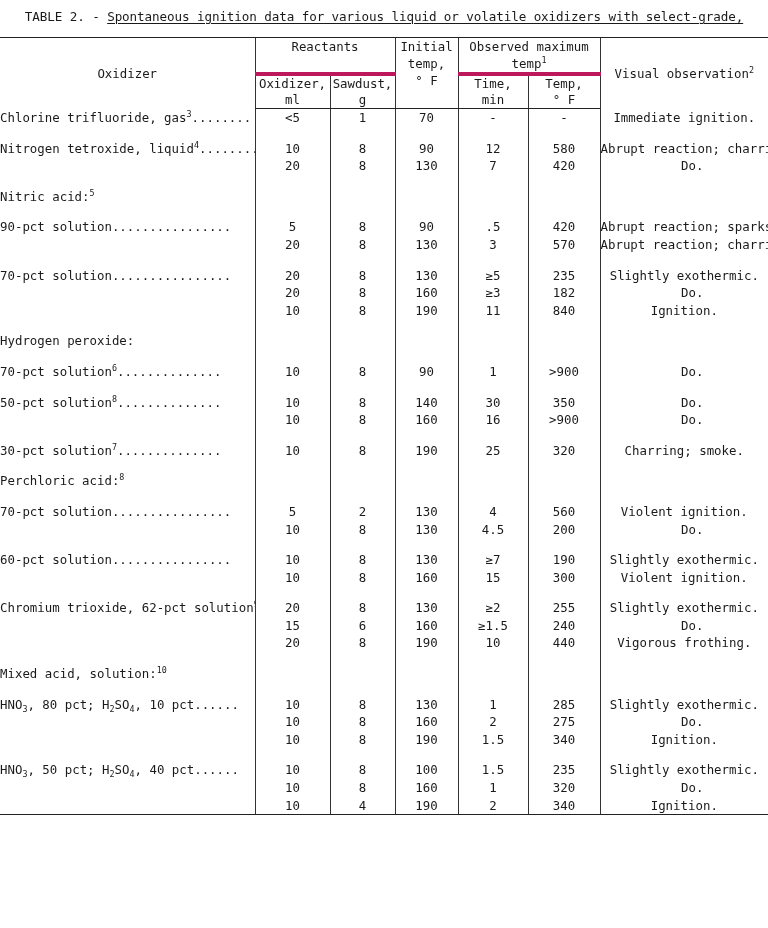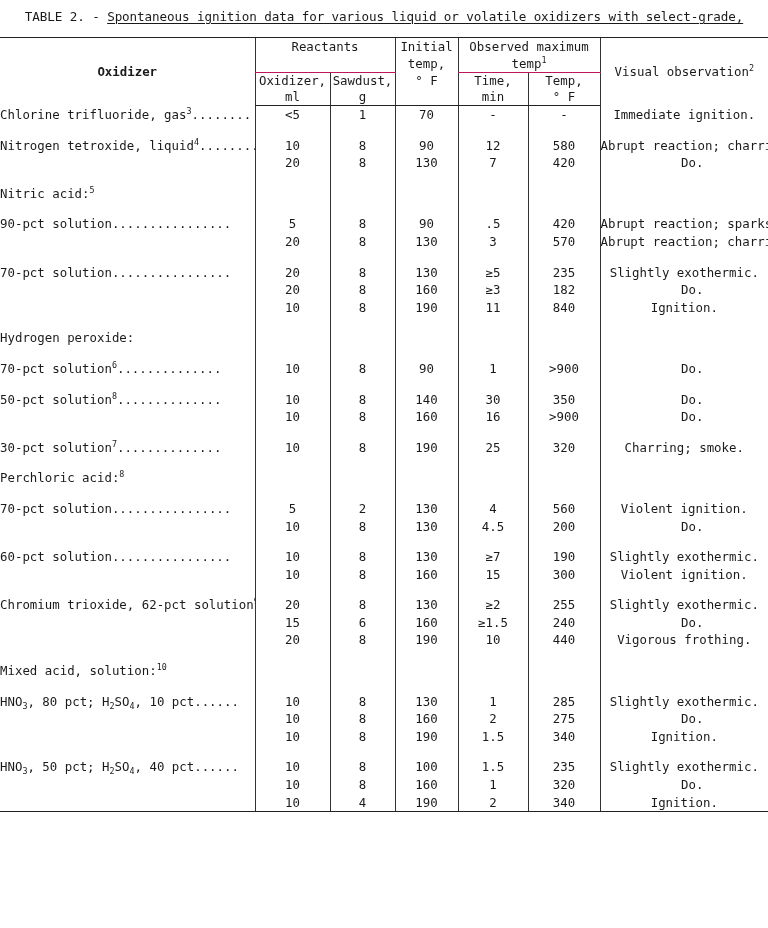--- a/index.html
+++ b/index.html
@@ -46,21 +46,21 @@
     font-size: 12.4px;
   }
   table.t2 td, table.t2 th {
     padding: 0;
     font-weight: normal;
     vertical-align: top;
   }
 
   .rule-top { border-top: 1.6px solid #222; }
   .rule-bot { border-bottom: 1.6px solid #222; }
-  .rule-thin { border-bottom: 1px solid #be185d; }
+  .rule-thin { border-bottom: 4px solid #be185d; }
   .vline-l { border-left: 1px solid #333; }
 
   
   .hdr {
     text-align: center;
     font-size: 12.4px;
     line-height: 17px;
     white-space: nowrap;
   }
   .hdr-span { padding: 2px 0 2px 0; }
@@ -116,21 +116,21 @@
           <col class="c-oxml">
           <col class="c-saw">
           <col class="c-init">
           <col class="c-time">
           <col class="c-temp">
           <col class="c-vis">
       </colgroup>
 
       <thead>
         <tr>
-          <td class="hdr rule-top" rowspan="3" style="vertical-align:middle;font-weight:bold;">Oxidizer</td>
+          <td class="hdr rule-top" rowspan="3" style="vertical-align:middle;">Oxidizer</td>
           <td class="hdr rule-top rule-thin vline-l hdr-span" colspan="2">Reactants</td>
           <td class="hdr rule-top vline-l hdr-span" rowspan="2">
             <div>Initial</div>
             <div>temp,</div>
             <div>° F</div>
           </td>
           <td class="hdr rule-top rule-thin vline-l hdr-span" colspan="2">
             <div>Observed maximum</div>
             <div><span>temp</span><sup>1</sup></div>
           </td>

